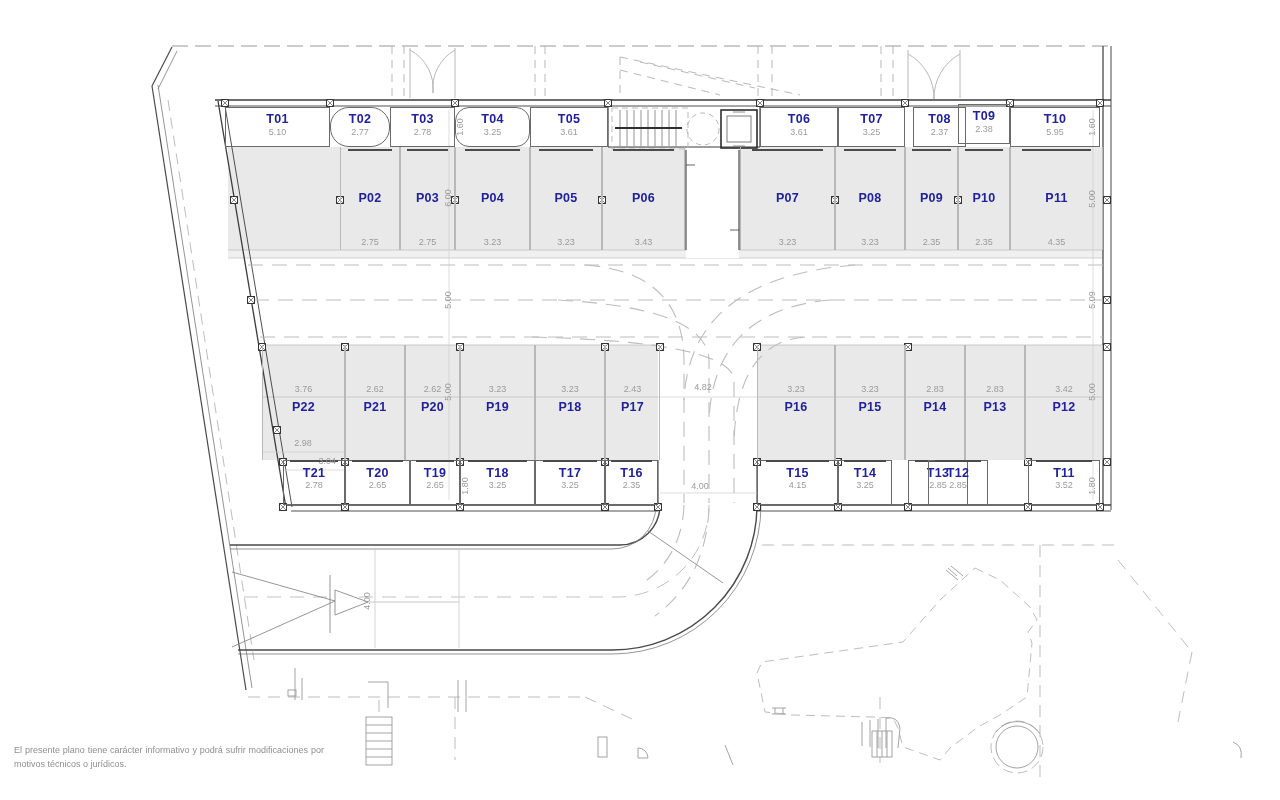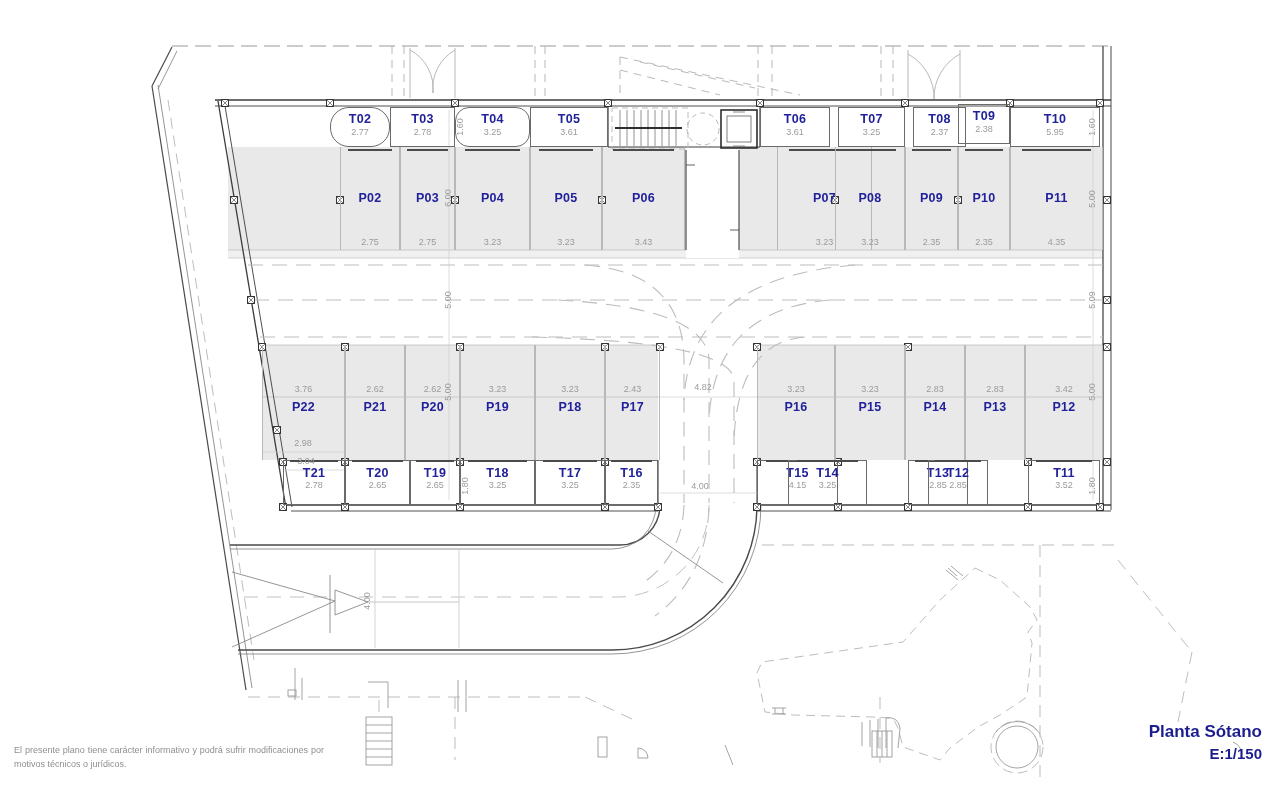--- a/index.html
+++ b/index.html
@@ -299,37 +299,41 @@
         <rect x="904.5" y="503.5" width="7" height="7" fill="#fff" stroke="#333" stroke-width="1"></rect>
         <path d="M904.5,503.5 l7,7 M911.5,503.5 l-7,7" stroke="#555" stroke-width="0.7" fill="none"></path>
         <rect x="1024.5" y="503.5" width="7" height="7" fill="#fff" stroke="#333" stroke-width="1"></rect>
         <path d="M1024.5,503.5 l7,7 M1031.5,503.5 l-7,7" stroke="#555" stroke-width="0.7" fill="none"></path>
         <rect x="1096.5" y="503.5" width="7" height="7" fill="#fff" stroke="#333" stroke-width="1"></rect>
         <path d="M1096.5,503.5 l7,7 M1103.5,503.5 l-7,7" stroke="#555" stroke-width="0.7" fill="none"></path>
       </g>
 </svg>
 
 <div id="units">
+      <div class="cell t-cell t-top" style="left: 225px; top: 107px; width: 105px; height: 40px;">
+        <span class="unit-label">T01</span>
+        <span class="unit-dim">5.10</span>
+      </div>
       <div class="cell t-cell t-top" style="left: 330px; top: 107px; width: 60px; height: 40px; border-radius: 19px;">
         <span class="unit-label">T02</span>
         <span class="unit-dim">2.77</span>
       </div>
       <div class="cell t-cell t-top" style="left: 390px; top: 107px; width: 65px; height: 40px;">
         <span class="unit-label">T03</span>
         <span class="unit-dim">2.78</span>
       </div>
       <div class="cell t-cell t-top" style="left: 455px; top: 107px; width: 75px; height: 40px; border-radius: 14px;">
         <span class="unit-label">T04</span>
         <span class="unit-dim">3.25</span>
       </div>
       <div class="cell t-cell t-top" style="left: 530px; top: 107px; width: 78px; height: 40px;">
         <span class="unit-label">T05</span>
         <span class="unit-dim">3.61</span>
       </div>
-      <div class="cell t-cell t-top" style="left: 760px; top: 107px; width: 70px; height: 40px;">
+      <div class="cell t-cell t-top" style="left: 760px; top: 107px; width: 78px; height: 40px;">
         <span class="unit-label">T06</span>
         <span class="unit-dim">3.61</span>
       </div>
       <div class="cell t-cell t-top" style="left: 838px; top: 107px; width: 67px; height: 40px;">
         <span class="unit-label">T07</span>
         <span class="unit-dim">3.25</span>
       </div>
       <div class="cell t-cell t-top" style="left: 905px; top: 107px; width: 53px; height: 40px; margin-left: 8px;">
         <span class="unit-label">T08</span>
         <span class="unit-dim">2.37</span>
@@ -355,21 +359,21 @@
         <span class="unit-dim">3.23</span>
       </div>
       <div class="cell p-cell p-top" style="left: 530px; top: 147px; width: 72px; height: 103px;">
         <span class="unit-label">P05</span>
         <span class="unit-dim">3.23</span>
       </div>
       <div class="cell p-cell p-top" style="left: 602px; top: 147px; width: 83px; height: 103px;">
         <span class="unit-label">P06</span>
         <span class="unit-dim">3.43</span>
       </div>
-      <div class="cell p-cell p-top" style="left: 740px; top: 147px; width: 95px; height: 103px; margin-left: 37px;">
+      <div class="cell p-cell p-top" style="left: 740px; top: 147px; width: 95px; height: 103px;">
         <span class="unit-label">P07</span>
         <span class="unit-dim">3.23</span>
       </div>
       <div class="cell p-cell p-top" style="left: 835px; top: 147px; width: 70px; height: 103px;">
         <span class="unit-label">P08</span>
         <span class="unit-dim">3.23</span>
       </div>
       <div class="cell p-cell p-top" style="left: 905px; top: 147px; width: 53px; height: 103px;">
         <span class="unit-label">P09</span>
         <span class="unit-dim">2.35</span>
@@ -447,21 +451,21 @@
         <span class="unit-dim">3.25</span>
       </div>
       <div class="cell t-cell t-bottom" style="left: 605px; top: 460px; width: 53px; height: 45px;">
         <span class="unit-label">T16</span>
         <span class="unit-dim">2.35</span>
       </div>
       <div class="cell t-cell t-bottom" style="left: 757px; top: 460px; width: 81px; height: 45px;">
         <span class="unit-label">T15</span>
         <span class="unit-dim">4.15</span>
       </div>
-      <div class="cell t-cell t-bottom" style="left: 788px; top: 460px; width: 79px; height: 45px;">
+      <div class="cell t-cell t-bottom" style="left: 838px; top: 460px; width: 54px; height: 45px;">
         <span class="unit-label">T14</span>
         <span class="unit-dim">3.25</span>
       </div>
       <div class="cell t-cell t-bottom" style="left: 908px; top: 460px; width: 60px; height: 45px;">
         <span class="unit-label">T13</span>
         <span class="unit-dim">2.85</span>
       </div>
       <div class="cell t-cell t-bottom" style="left: 928px; top: 460px; width: 60px; height: 45px;">
         <span class="unit-label">T12</span>
         <span class="unit-dim">2.85</span>
@@ -479,26 +483,22 @@
       <div class="vdim" style="left: 446px; top: 480px;">1.80</div>
       <div class="vdim" style="left: 1073px; top: 121px;">1.60</div>
       <div class="vdim" style="left: 1073px; top: 193px;">5.00</div>
       <div class="vdim" style="left: 1073px; top: 294px;">5.09</div>
       <div class="vdim" style="left: 1073px; top: 386px;">5.00</div>
       <div class="vdim" style="left: 1073px; top: 480px;">1.80</div>
       <div class="vdim" style="left: 348px; top: 595px;">4.00</div>
       <div class="hdim" style="left: 673px; top: 382px;">4.82</div>
       <div class="hdim" style="left: 670px; top: 481px;">4.00</div>
       <div class="hdim" style="left: 273px; top: 438px;">2.98</div>
-      <div class="hdim" style="left: 276px; top: 456px;">3.04</div>
+      <div class="hdim" style="left: 276px; top: 456px; text-align: right;">3.04</div>
     </div>
 
-<div id="title-block">
-  <div class="t1">Planta Sótano</div>
-  <div class="t2">E:1/150</div>
-</div>
 
 <div id="disclaimer">
   <span>El presente plano tiene carácter informativo y podrá sufrir</span>
   <span>modificaciones por motivos técnicos o jurídicos.</span>
 </div>
 
 </div>
 
 </body></html>

